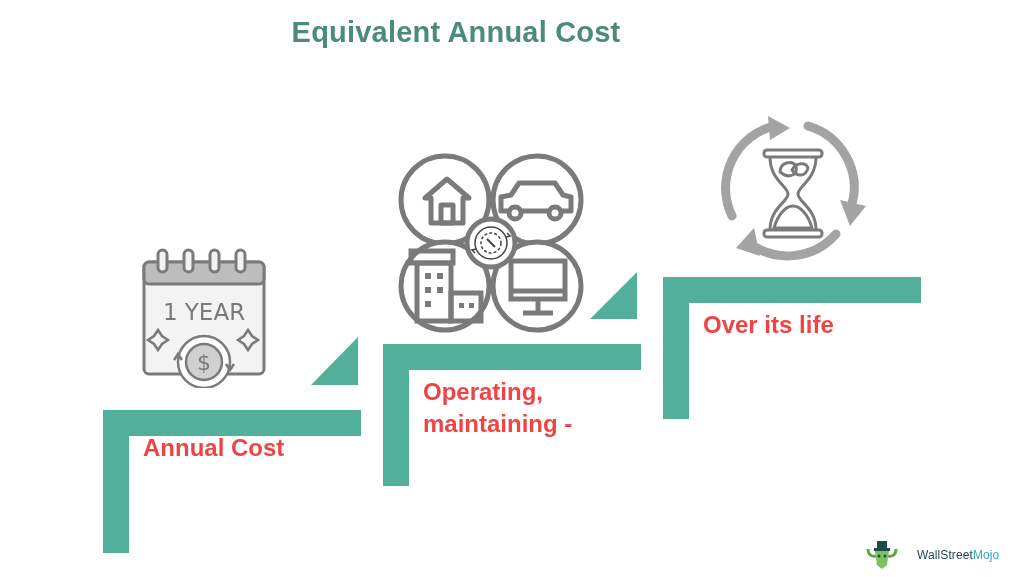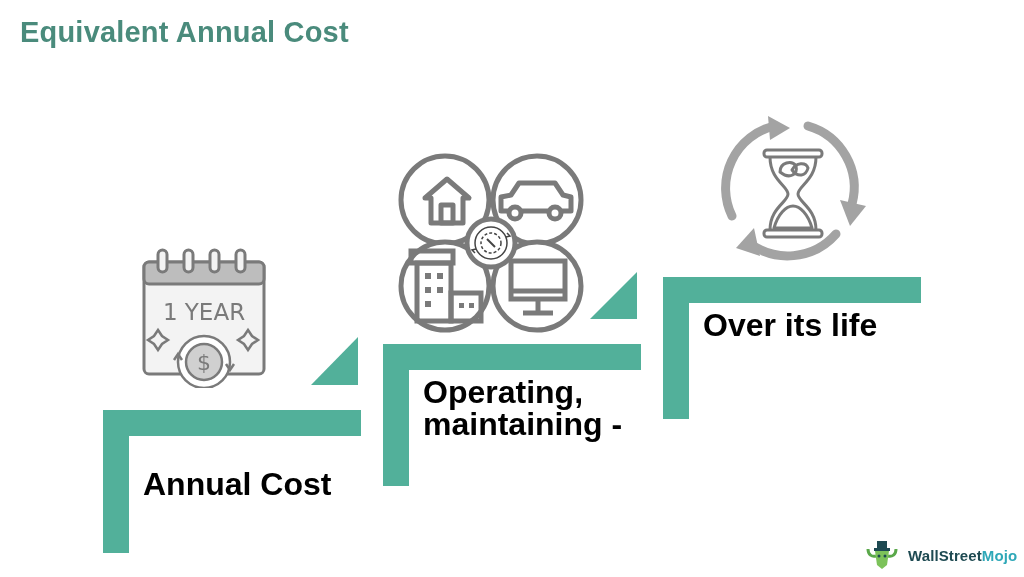--- a/index.html
+++ b/index.html
@@ -2,49 +2,49 @@
 <html><head>
 <meta charset="utf-8">
 <style>
   html, body { margin: 0; padding: 0; }
   body {
     width: 1024px; height: 577px; position: relative; overflow: hidden;
     background: #ffffff;
     font-family: "Liberation Sans", "DejaVu Sans", sans-serif;
   }
   .title {
-    position: absolute; left: 0; top: 16px; width: 912px; 
-    font-size: 29px; font-weight: bold; color: #4a8b7c; letter-spacing: 0.2px; margin-left: 20px;
+    position: absolute; left: 0; top: 16px; width: 912px; text-align: center;
+    font-size: 29px; font-weight: bold; color: #4a8b7c; letter-spacing: 0.2px;
   }
   .bar { position: absolute; background: #52b09a; }
   .tri { position: absolute; }
   .step-label {
-    position: absolute; font-size: 32px; font-weight: bold; color: #000000;
+    position: absolute; font-size: 24px; font-weight: bold; color: #ef4444;
     line-height: 32px;
   }
   .icon { position: absolute; }
   .logo {
     position: absolute; left: 866px; top: 539px; display: flex; align-items: center;
   }
-  .logo-text { font-size: 15px; font-weight: bold; margin-left: 10px; letter-spacing: 0.1px; }
+  .logo-text { font-size: 12px; font-weight: normal; margin-left: 19px; letter-spacing: 0.1px; }
   .logo-text .a { color: #1e4a52; }
   .logo-text .b { color: #2fa8b8; }
 </style>
 </head>
 <body>
 
 <div class="title">Equivalent Annual Cost</div>
 
 <div>
   <div class="bar" style="left:103px;top:410px;width:258px;height:26px;"></div>
   <div class="bar" style="left:103px;top:410px;width:26px;height:143px;"></div>
   <svg class="tri" style="left:311px;top:337px;" width="47" height="48">
       <polygon points="47,0 47,48 0,48" fill="#52b09a"></polygon>
     </svg>
-  <div class="step-label" style="left:143px;top:468px;">
+  <div class="step-label" style="left:143px;top:432px;">
     <div>Annual Cost</div>
   </div>
   <svg class="icon" style="left:138px;top:248px;" width="132" height="140" viewBox="0 0 132 140">
     <rect x="6" y="14" width="120" height="112" rx="5" fill="#f3f3f3" stroke="#7a7a7a" stroke-width="3"></rect>
     <rect x="6" y="14" width="120" height="22" rx="5" fill="#bdbdbd" stroke="#7a7a7a" stroke-width="3"></rect>
     <g fill="#f3f3f3" stroke="#7a7a7a" stroke-width="3">
       <rect x="20" y="2" width="9" height="22" rx="4.5"></rect>
       <rect x="46" y="2" width="9" height="22" rx="4.5"></rect>
       <rect x="72" y="2" width="9" height="22" rx="4.5"></rect>
       <rect x="98" y="2" width="9" height="22" rx="4.5"></rect>

